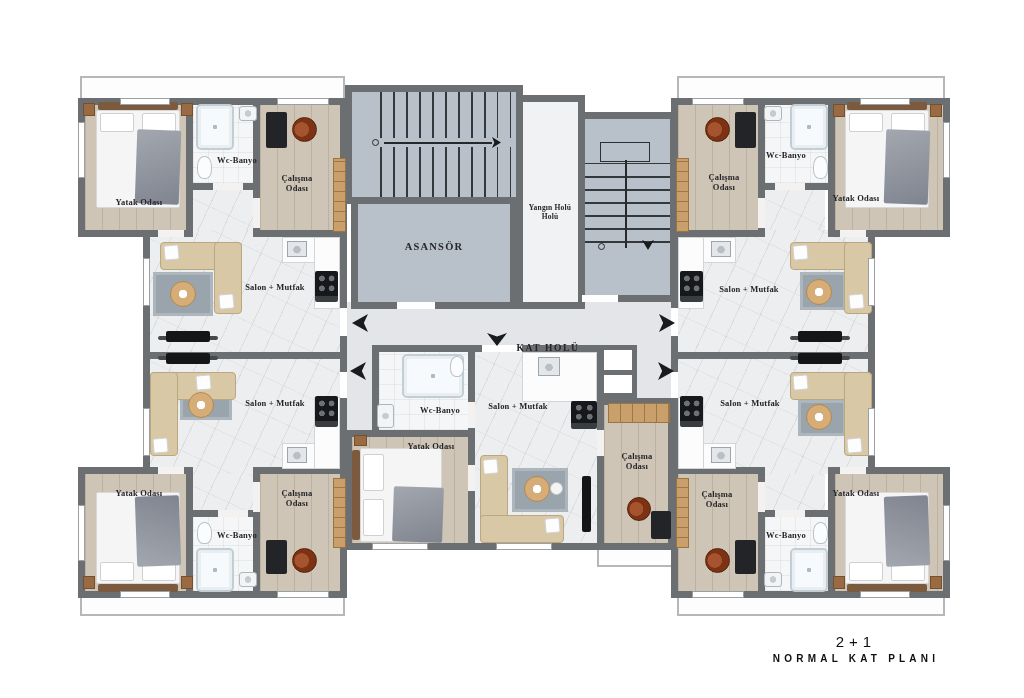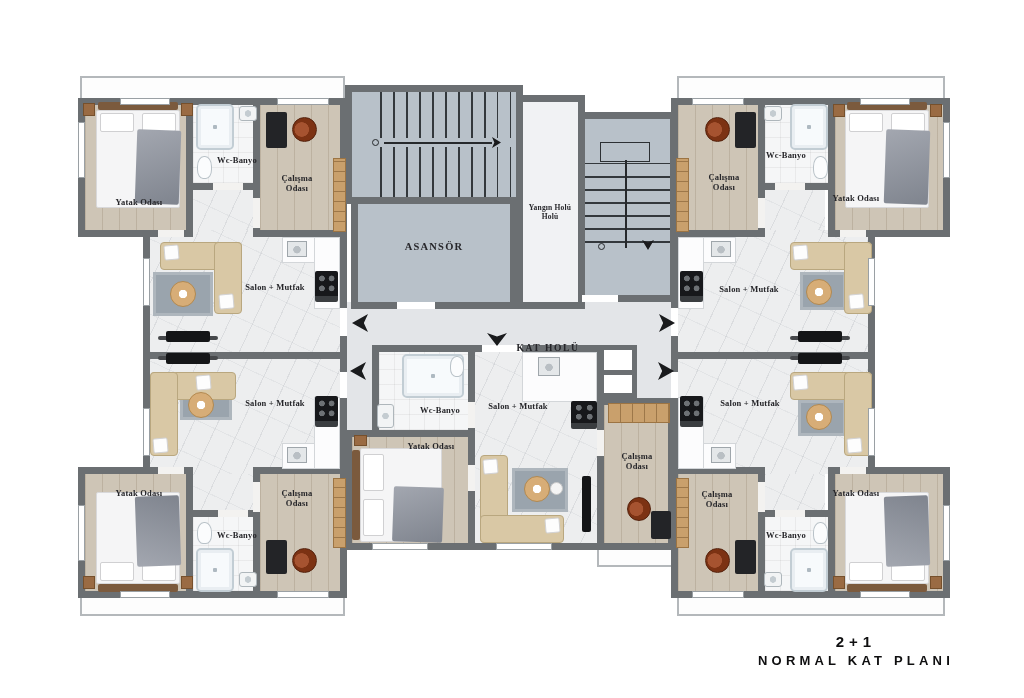--- a/index.html
+++ b/index.html
@@ -93,22 +93,22 @@
   .lbl{position:absolute;transform:translate(-50%,-50%);font-family:"Liberation Serif",serif;
        font-size:8.5px;font-weight:bold;color:#26262a;letter-spacing:.2px;white-space:nowrap;
        text-align:center;z-index:6;line-height:1.15;}
   .wrap{white-space:normal;width:48px;}
   .lbl.big{font-size:10.5px;letter-spacing:1.2px;}
   .lbl.hall{font-size:9.5px;letter-spacing:1.6px;}
   .lbl.fire{font-size:7.5px;width:54px;white-space:normal;}
   
   .title-block{position:absolute;left:700px;top:633px;width:312px;text-align:center;z-index:6;
     font-family:"Liberation Sans",sans-serif;color:#0f0f10;}
-  .t1{font-size:15px;font-weight:bold;letter-spacing:5px;}
-  .t2{font-size:13px;font-weight:bold;letter-spacing:4.2px;margin-top:3px;}
+  .t1{font-size:15px;font-weight:normal;letter-spacing:5px;}
+  .t2{font-size:10px;font-weight:bold;letter-spacing:4.2px;margin-top:3px;}
 </style>
 </head>
 <body>
 
 <div class="stage">
 
   <div class="ledge" style="left:80px;top:76px;width:265px;height:24px;"></div>
   <div class="ledge" style="left:677px;top:76px;width:268px;height:24px;"></div>
   <div class="ledge" style="left:80px;top:592px;width:265px;height:24px;"></div>
   <div class="ledge" style="left:677px;top:592px;width:268px;height:24px;"></div>

